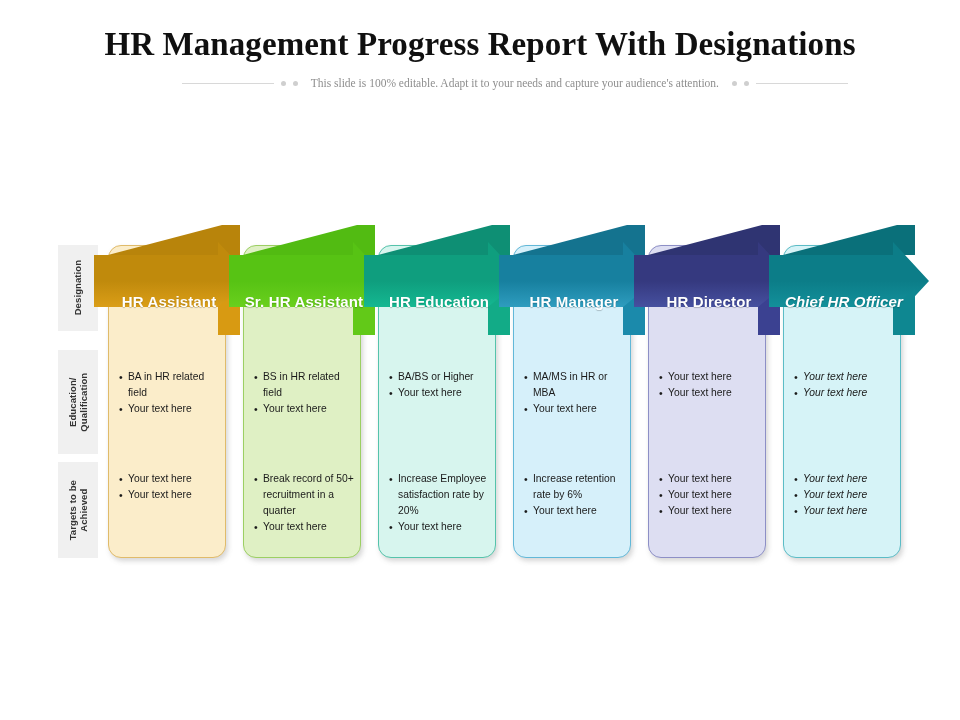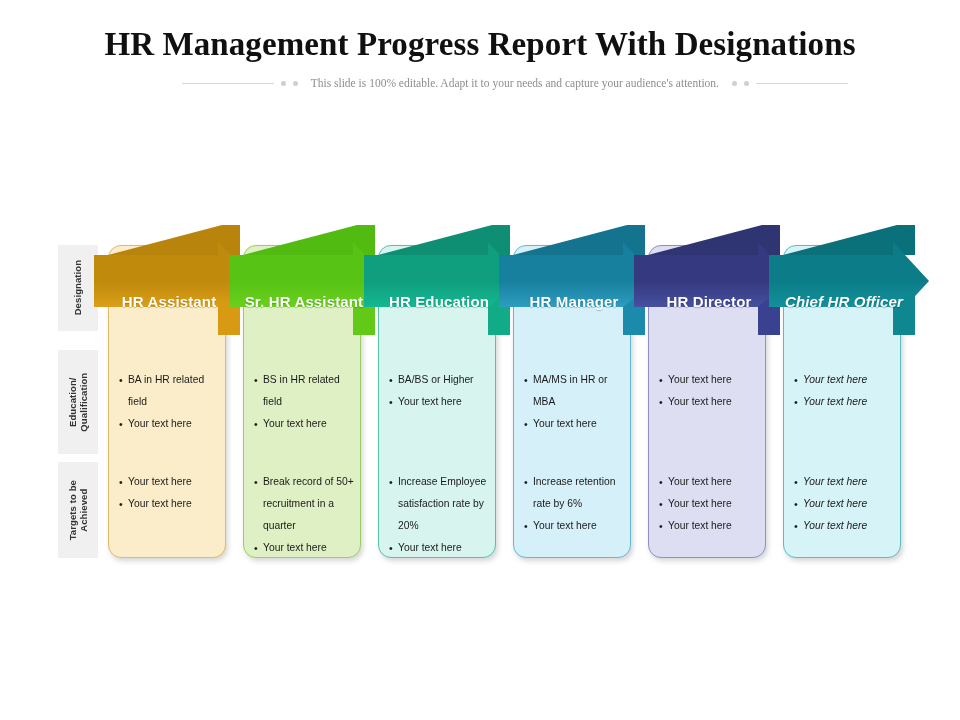--- a/index.html
+++ b/index.html
@@ -64,21 +64,21 @@
     pointer-events:none;
   }
 
   
   .bullets{position:absolute;left:11px;width:104px;}
   .bullets.edu{top:124px;}
   .bullets.tgt{top:226px;}
   .bullets ul{margin:0;padding:0;list-style:none;}
   .bullets li{
     position:relative;padding-left:9px;
-    font-size:10.3px;line-height:22px;color:#1a1a1a;
+    font-size:10.3px;line-height:16px;color:#1a1a1a;
     margin-bottom:0px;
   }
   .bullets li:before{
     content:"\2022";position:absolute;left:0;top:-0.5px;
     font-size:10.5px;color:#1a1a1a;
   }
 </style>
 </head>
 <body>
 

